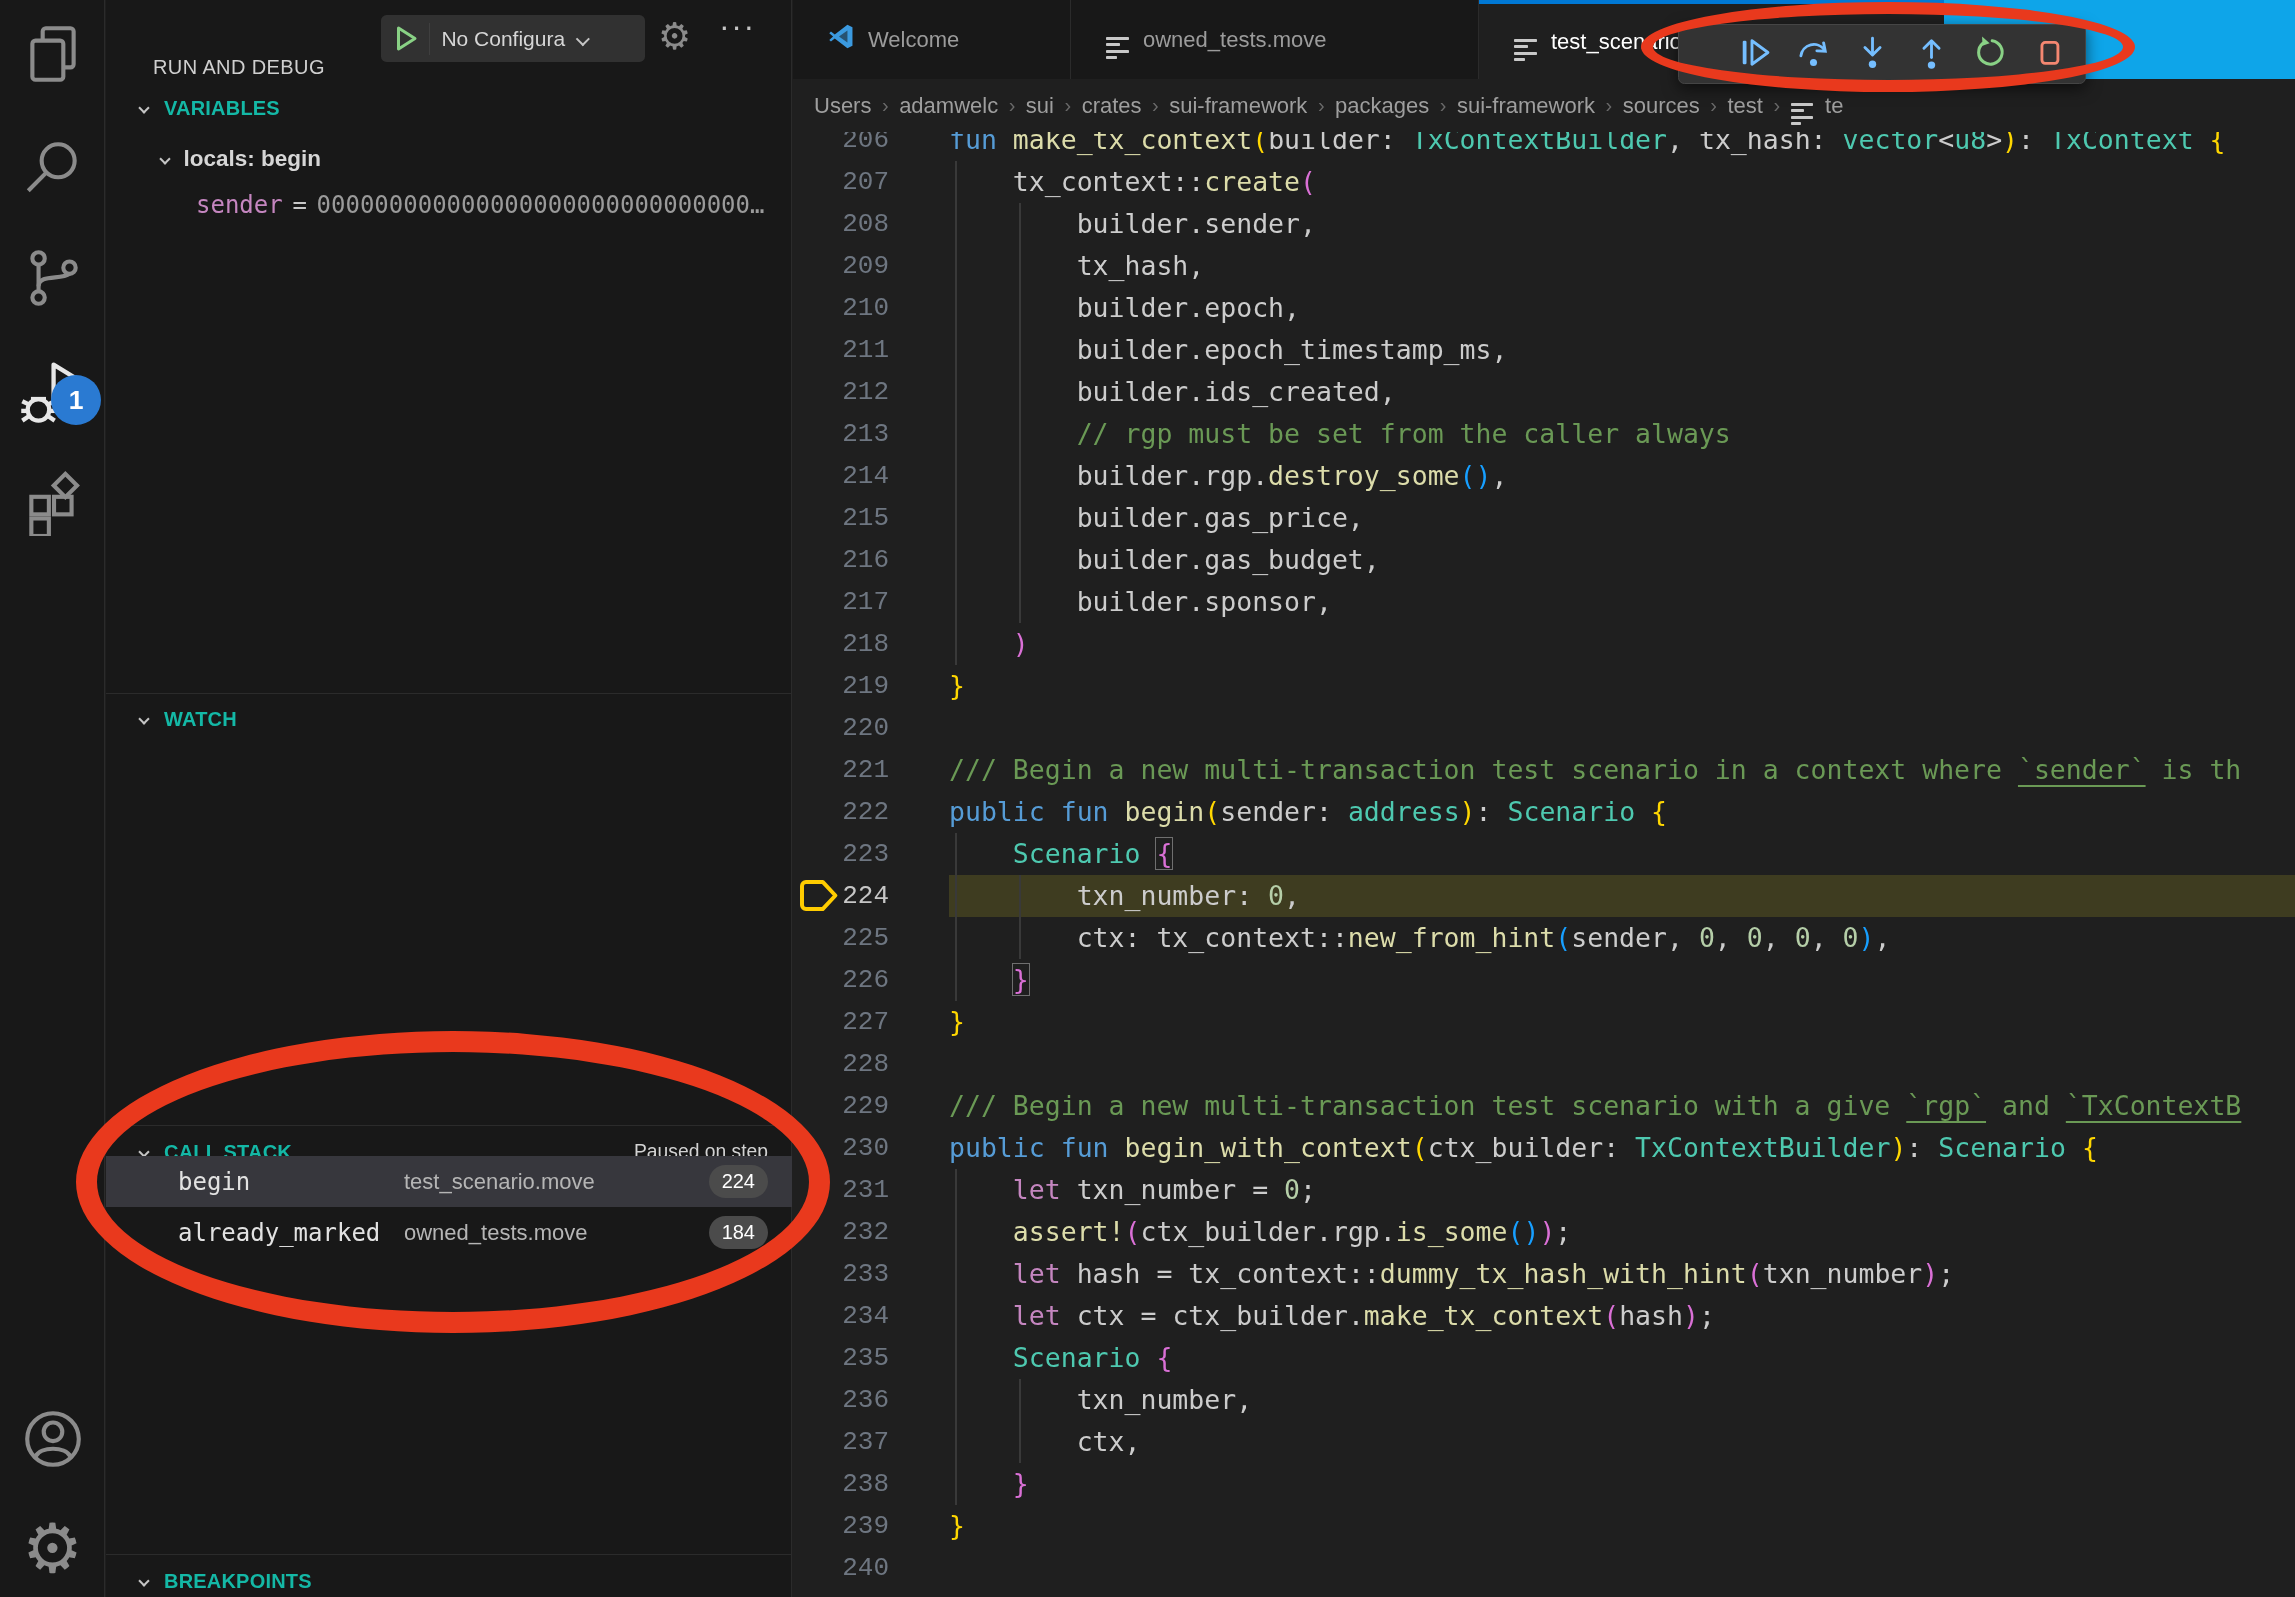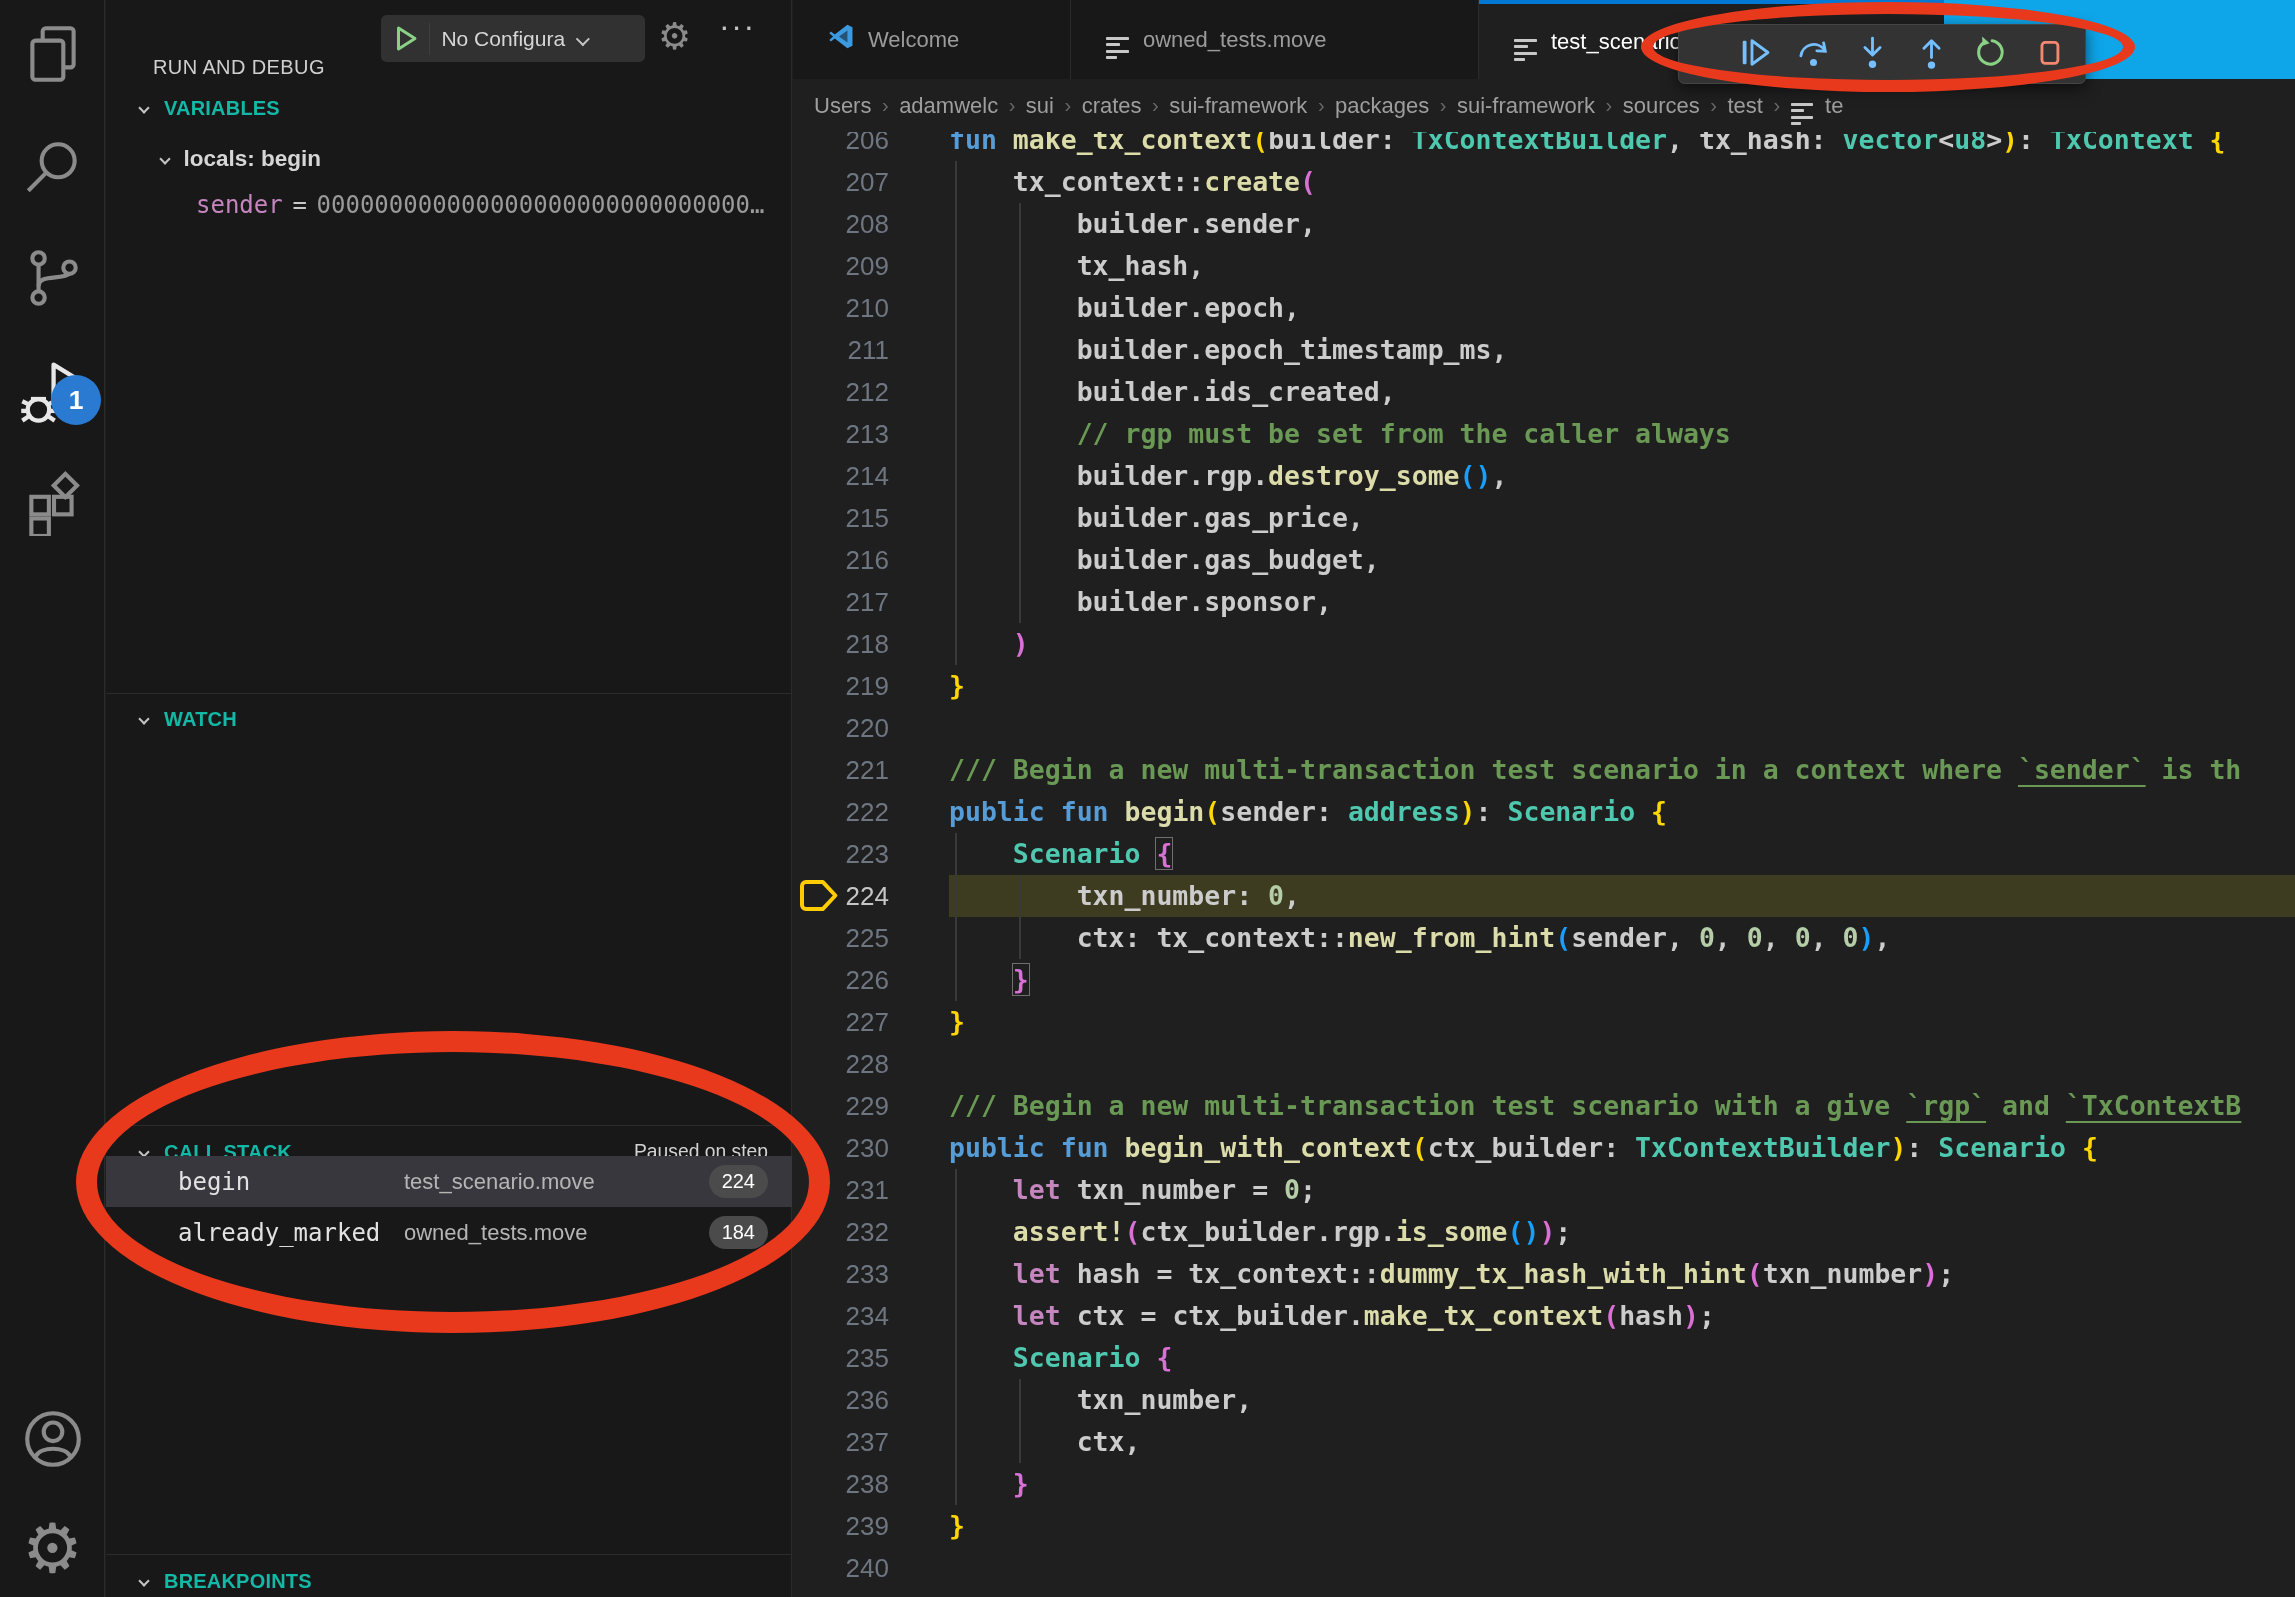--- a/index.html
+++ b/index.html
@@ -73,24 +73,24 @@
   .breadcrumb { position:absolute; left:0; top:79px; width:1502px; height:53px; background:#1f1f1f;
                 display:flex; align-items:center; padding-left:21px; gap:10.5px; font-size:22px;
                 color:#9e9e9e; white-space:nowrap; overflow:hidden; }
   .breadcrumb .sep { color:#6a6a6a; font-size:20px; }
 
   .code { position:absolute; left:0; top:132px; width:1502px; height:1465px; overflow:hidden; }
   .lines { margin-top:-13px; }
   .row { position:relative; height:42px; }
   .row .cur-bg { position:absolute; left:156px; right:0; top:0; bottom:0; background:#3e3c20; }
   .ln { position:absolute; left:0; top:0; width:96px; text-align:right; font-size:26px;
-        line-height:42px; color:#6e7681; font-family:Liberation Sans, sans-serif; }
+        line-height:42px; color:#6e7681; font-family:Liberation Mono, monospace; }
   .row.cur .ln { color:#c6c6c6; }
   .code-text { position:absolute; left:156px; top:0; white-space:pre; font-size:26.5px; line-height:42px;
-               font-family:"DejaVu Sans Mono", monospace; z-index:2;font-weight:bold; }
+               font-family:"DejaVu Sans Mono", monospace; z-index:2; }
   .guide { position:absolute; top:0; bottom:0; width:1.6px; background:#393939; z-index:1; }
   .marker { position:absolute; left:4.8px; top:3.2px; z-index:2; }
 
   .kw{color:#569cd6}.kw2{color:#c586c0}.fn{color:#dcdcaa}.ty{color:#4ec9b0}.tx{color:#cccccc}
   .cm{color:#6a9955}.num{color:#b5cea8}.p1{color:#ffd700}.p2{color:#da70d6}.p3{color:#179fff}
   .cmu{color:#6a9955; text-decoration:underline; text-decoration-thickness:2.4px; text-underline-offset:6.4px;}
   .p2m{color:#da70d6; outline:1.6px solid #6f6f6f; outline-offset:-0.8px;}
 
   
   .dbg-toolbar { position:absolute; left:1678px; top:24px; width:408px; height:60px;

